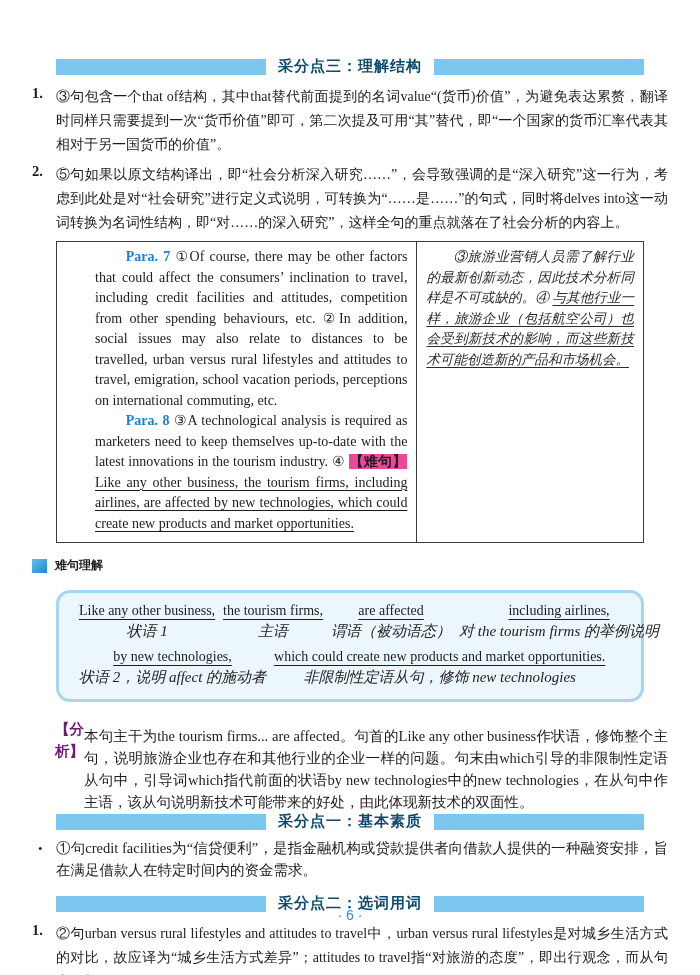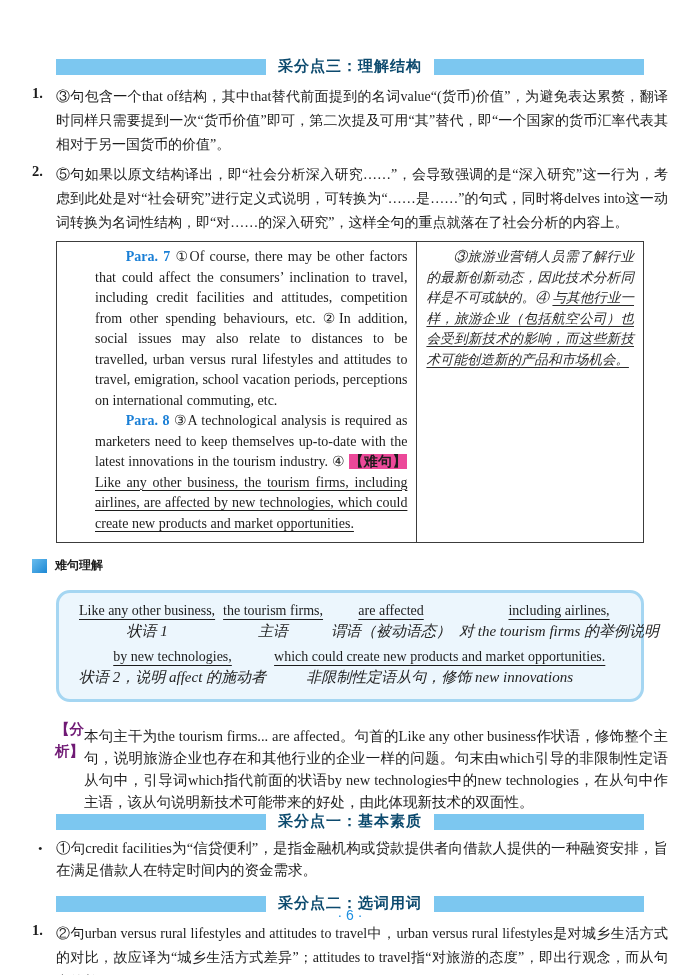--- a/index.html
+++ b/index.html
@@ -128,21 +128,21 @@
         <span class="syn-label">对 the tourism firms 的举例说明</span>
       </div>
     </div>
     <div class="syn-row second">
       <div class="syn-col">
         <span class="syn-en">by new technologies,</span>
         <span class="syn-label">状语 2，说明 affect 的施动者</span>
       </div>
       <div class="syn-col">
         <span class="syn-en">which could create new products and market opportunities.</span>
-        <span class="syn-label">非限制性定语从句，修饰 new innovations</span>
+        <span class="syn-label">非限制性定语从句，修饰 new technologies</span>
       </div>
     </div>
   </div>
 
   <div class="analysis">
     <span class="tag">【分析】</span>
     <span class="txt">本句主干为the tourism firms... are affected。句首的Like any other business作状语，修饰整个主句，说明旅游企业也存在和其他行业的企业一样的问题。句末由which引导的非限制性定语从句中，引导词which指代前面的状语by new technologies中的new technologies，在从句中作主语，该从句说明新技术可能带来的好处，由此体现新技术的双面性。</span>
   </div>
 
 

